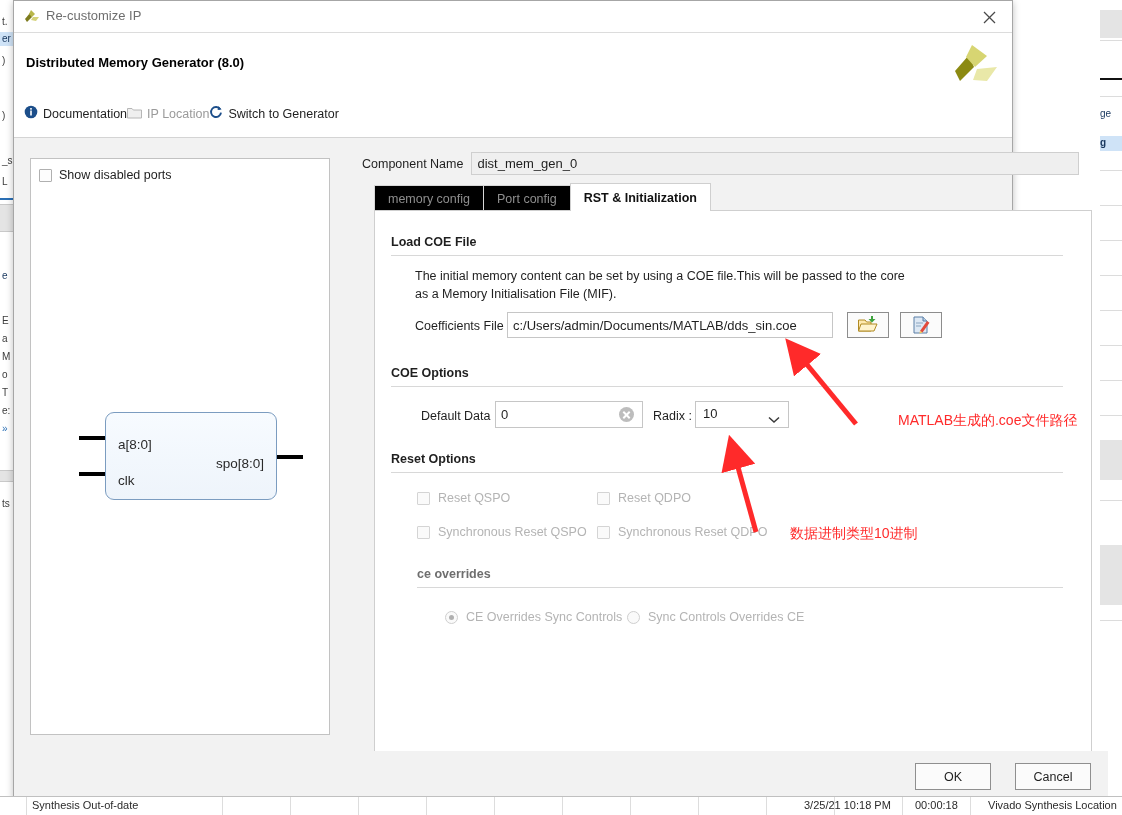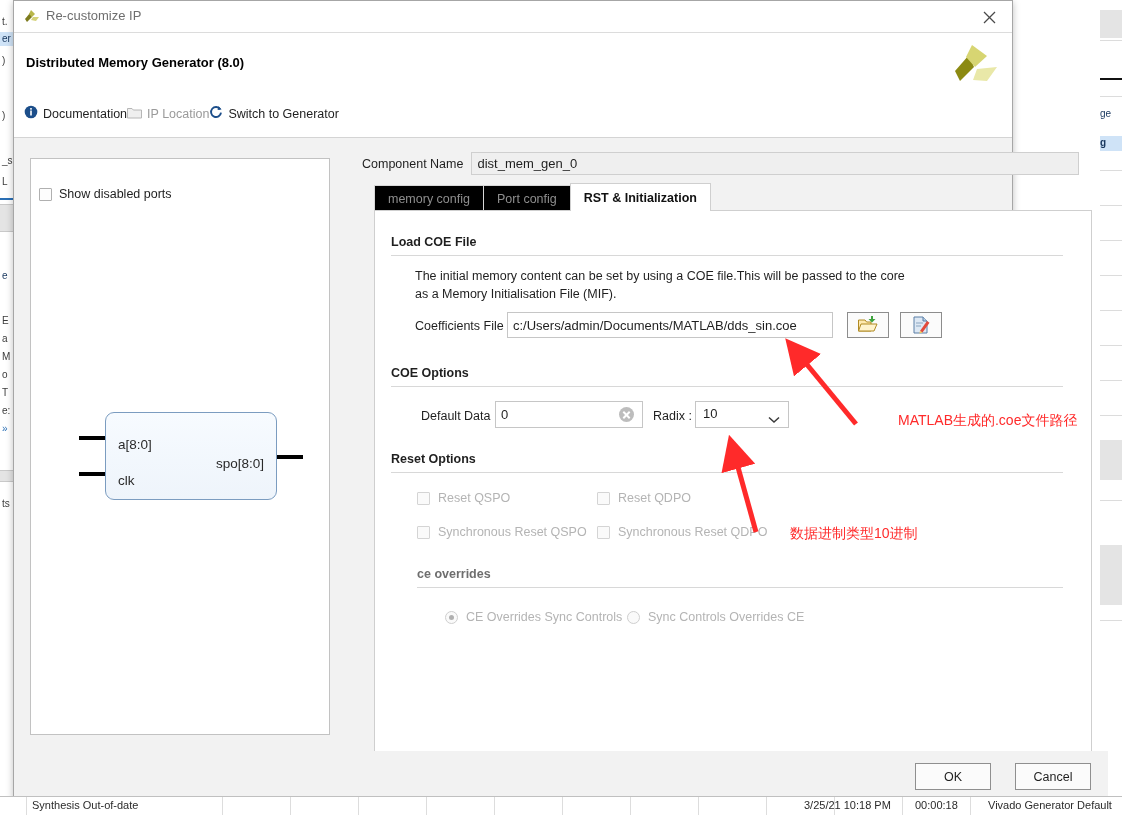--- a/index.html
+++ b/index.html
@@ -150,21 +150,21 @@
   
   .preview {
     position: absolute;
     left: 16px; top: 20px;
     width: 298px; height: 575px;
     background: #ffffff;
     border: 1px solid #c2c2c2;
   }
   .preview-check {
     position: absolute; left: 8px; top: 9px;
-    display: flex; align-items: center; gap: 7px; margin-top: 19px;
+    display: flex; align-items: center; gap: 7px;
   }
   .chk {
     width: 13px; height: 13px;
     border: 1px solid #b0b0b0;
     background: #fdfdfd;
     box-sizing: border-box;
     border-radius: 1px;
   }
   .chk.dim { border-color: #d4d4d4; background: #fafafa; }
   .preview-check .lbl { font-size: 12.5px; color: #1f1f1f; }
@@ -595,21 +595,21 @@
     <div class="sep" style="left:494px"></div>
     <div class="sep" style="left:562px"></div>
     <div class="sep" style="left:630px"></div>
     <div class="sep" style="left:698px"></div>
     <div class="sep" style="left:766px"></div>
     <div class="sep" style="left:834px"></div>
     <div class="sep" style="left:902px"></div>
     <div class="sep" style="left:970px"></div>
     <div class="cell" style="left:804px">3/25/21 10:18 PM</div>
     <div class="cell" style="left:915px">00:00:18</div>
-    <div class="cell" style="left:988px">Vivado Generator Default</div>
+    <div class="cell" style="left:988px">Vivado Synthesis Location</div>
   </div>
 
   <svg class="anno-svg">
     <defs>
       <marker id="ah" markerWidth="7" markerHeight="7" refX="5.5" refY="3.5" orient="auto">
         <polygon points="0,0 7,3.5 0,7" fill="#ff2a2a"></polygon>
       </marker>
     </defs>
     <line x1="856" y1="424" x2="790" y2="344" stroke="#ff2a2a" stroke-width="5" marker-end="url(#ah)"></line>
     <line x1="756" y1="532" x2="731" y2="442" stroke="#ff2a2a" stroke-width="5" marker-end="url(#ah)"></line>

